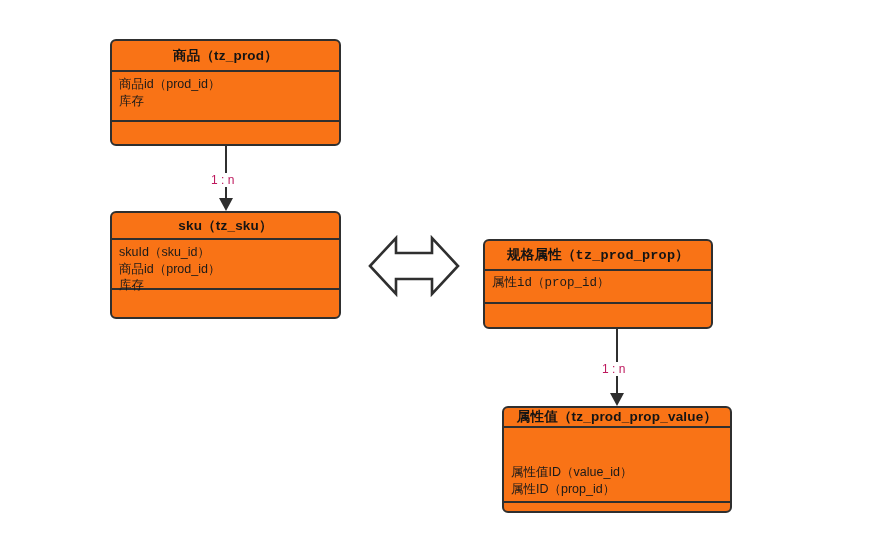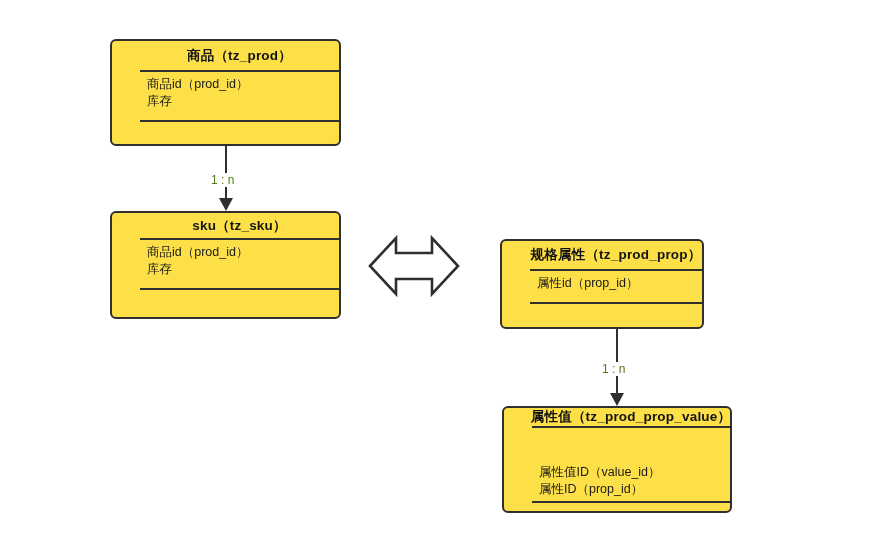--- a/index.html
+++ b/index.html
@@ -24,25 +24,24 @@
     width: 884px;
     height: 539px;
   }
 
   
   .entity {
     position: absolute;
     box-sizing: border-box;
     border: 2px solid #2f2f2f;
     border-radius: 6px;
-    background: #fde047;
+    background: #f97316;
     display: flex;
     flex-direction: column;
     overflow: hidden;
-    padding-left: 28px;
   }
   .entity-header {
     box-sizing: border-box;
     display: flex;
     align-items: center;
     justify-content: center;
     font-weight: bold;
     font-size: 13.5px;
     letter-spacing: 0.2px;
     border-bottom: 2px solid #2f2f2f;
@@ -81,21 +80,21 @@
     width: 0;
     height: 0;
     border-left: 7px solid transparent;
     border-right: 7px solid transparent;
     border-top: 13px solid #2f2f2f;
   }
   .conn-label {
     position: absolute;
     font-size: 12px;
     line-height: 14px;
-    color: #4d7c0f;
+    color: #be185d;
     white-space: nowrap;
     background: #ffffff;
     padding: 0 2px;
   }
 
   
   .rel-arrow {
     position: absolute;
   }
 </style>
@@ -109,27 +108,28 @@
     <div class="entity-body" style="height:50px;">
       <div class="attr-line">商品id（prod_id）</div>
       <div class="attr-line">库存</div>
     </div>
     <div class="entity-footer"></div>
   </div>
 
   <div class="entity" id="ent-1" style="left:110px; top:211px; width:231px; height:108px;">
     <div class="entity-header" style="height:27px;">sku（tz_sku）</div>
     <div class="entity-body" style="height:50px;">
+      <div class="attr-line">skuId（sku_id）</div>
       <div class="attr-line">商品id（prod_id）</div>
       <div class="attr-line">库存</div>
     </div>
     <div class="entity-footer"></div>
   </div>
 
-  <div class="entity" id="ent-2" style="left:500px; top:239px; width:204px; height:90px;">
+  <div class="entity" id="ent-2" style="left:483px; top:239px; width:230px; height:90px;font-family:Liberation Mono, monospace;">
     <div class="entity-header" style="height:30px;">规格属性（tz_prod_prop）</div>
     <div class="entity-body" style="height:33px;">
       <div class="attr-line">属性id（prop_id）</div>
     </div>
     <div class="entity-footer"></div>
   </div>
 
   <div class="entity" id="ent-3" style="left:502px; top:406px; width:230px; height:107px;">
     <div class="entity-header" style="height:46px;">属性值（tz_prod_prop_value）</div>
     <div class="entity-body" style="height:50px;margin-top:32px;">

